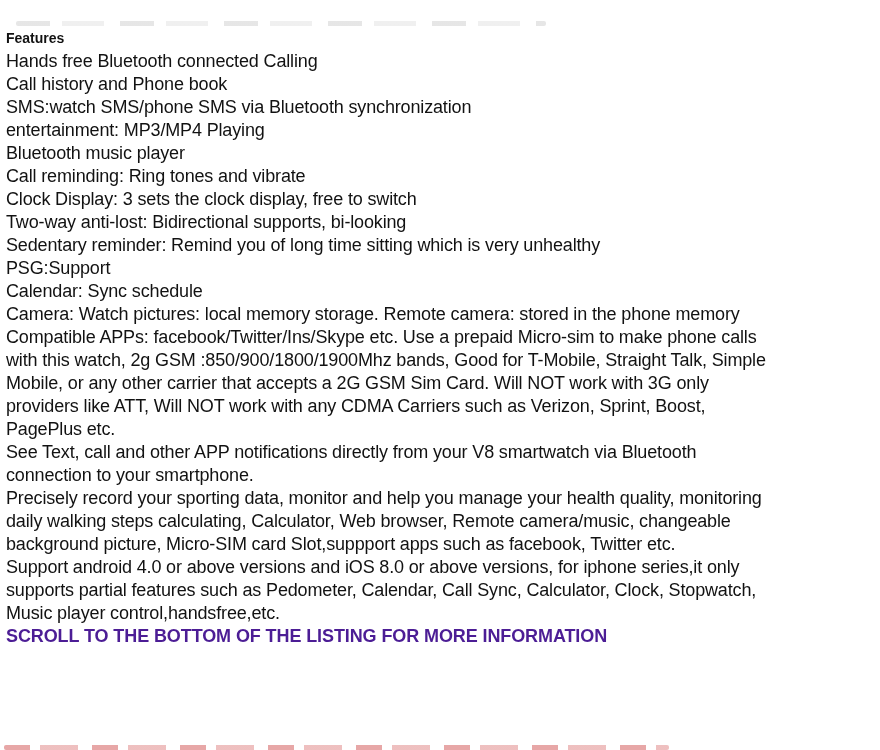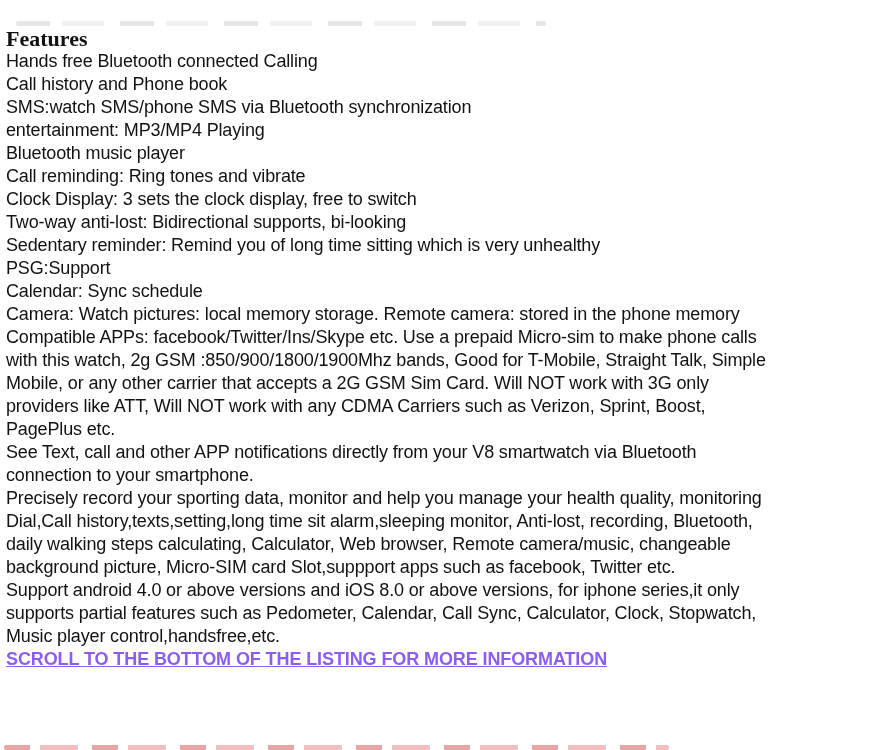--- a/index.html
+++ b/index.html
@@ -16,25 +16,24 @@
   }
   .page {
     position: absolute;
     inset: 0;
     box-sizing: border-box;
     padding: 27px 4px 0 6px;
     color: #121212;
   }
   .heading {
     margin: 0;
-    font-size: 22px;
+    font-size: 14px;
     line-height: 23px;
     font-weight: bold;
     white-space: nowrap;
-    font-family: Liberation Serif, serif;
   }
   .line {
     font-size: 18px;
     line-height: 23px;
     letter-spacing: -0.15px;
     white-space: nowrap;
   }
   .footer-line {
     font-size: 18px;
     line-height: 23px;
@@ -95,24 +94,23 @@
       <div class="line">Calendar: Sync schedule</div>
       <div class="line">Camera: Watch pictures: local memory storage. Remote camera: stored in the phone memory</div>
       <div class="line">Compatible APPs: facebook/Twitter/Ins/Skype etc. Use a prepaid Micro-sim to make phone calls</div>
       <div class="line">with this watch, 2g GSM :850/900/1800/1900Mhz bands, Good for T-Mobile, Straight Talk, Simple</div>
       <div class="line">Mobile, or any other carrier that accepts a 2G GSM Sim Card. Will NOT work with 3G only</div>
       <div class="line">providers like ATT, Will NOT work with any CDMA Carriers such as Verizon, Sprint, Boost,</div>
       <div class="line">PagePlus etc.</div>
       <div class="line">See Text, call and other APP notifications directly from your V8 smartwatch via Bluetooth</div>
       <div class="line">connection to your smartphone.</div>
       <div class="line">Precisely record your sporting data, monitor and help you manage your health quality, monitoring</div>
-      <div class="line">Dial,Call history,texts,setting,long time sit alarm,sleeping monitor, Anti-lost, recording, Bluetooth,</div>
       <div class="line">daily walking steps calculating, Calculator, Web browser, Remote camera/music, changeable</div>
       <div class="line">background picture, Micro-SIM card Slot,suppport apps such as facebook, Twitter etc.</div>
       <div class="line">Support android 4.0 or above versions and iOS 8.0 or above versions, for iphone series,it only</div>
       <div class="line">supports partial features such as Pedometer, Calendar, Call Sync, Calculator, Clock, Stopwatch,</div>
       <div class="line">Music player control,handsfree,etc.</div>
     </div>
 
-  <div class="footer-line" style="color: #8b5cf6; text-decoration: underline;">SCROLL TO THE BOTTOM OF THE LISTING FOR MORE INFORMATION</div>
+  <div class="footer-line" style="color: #4c1d95;">SCROLL TO THE BOTTOM OF THE LISTING FOR MORE INFORMATION</div>
 
   <div class="crop-artifact bottom"></div>
 </div>
 
 </body></html>

